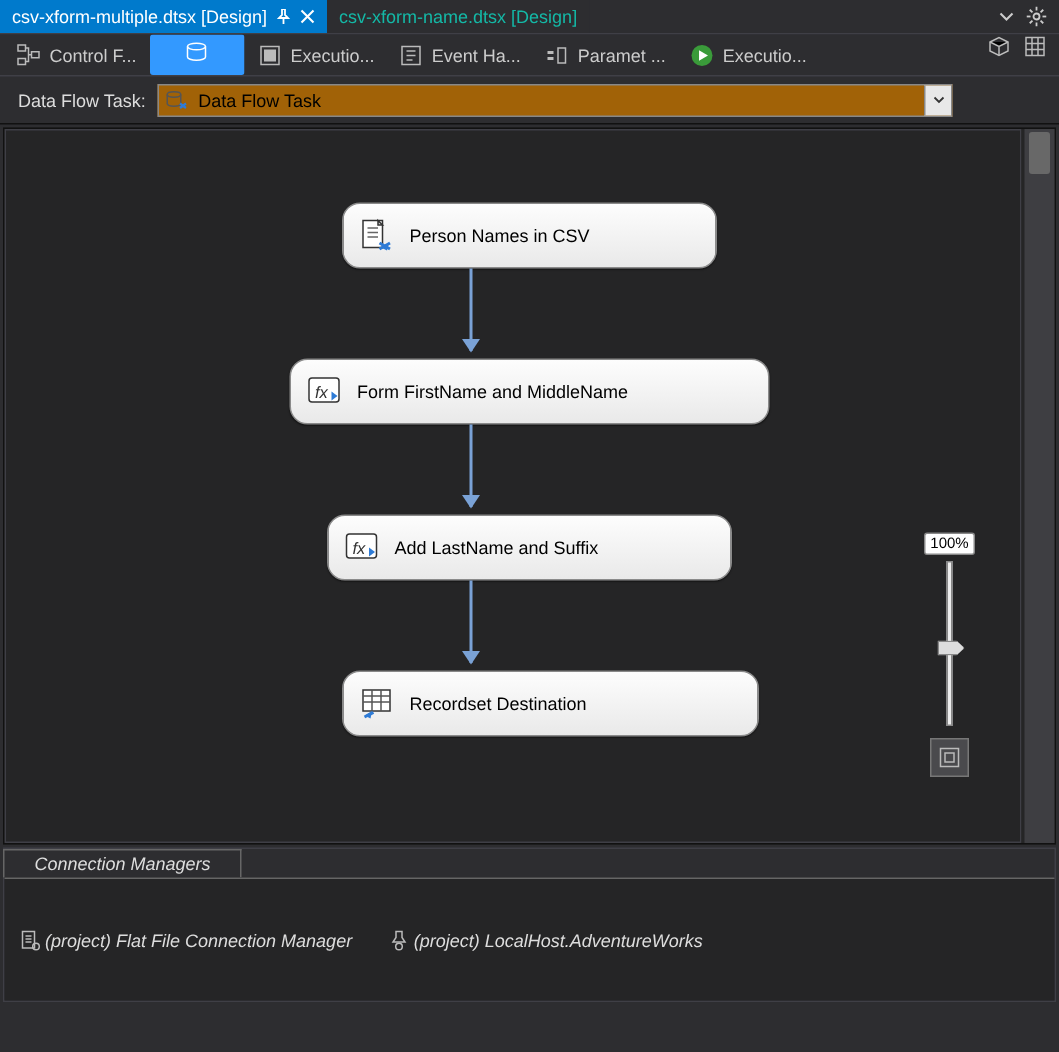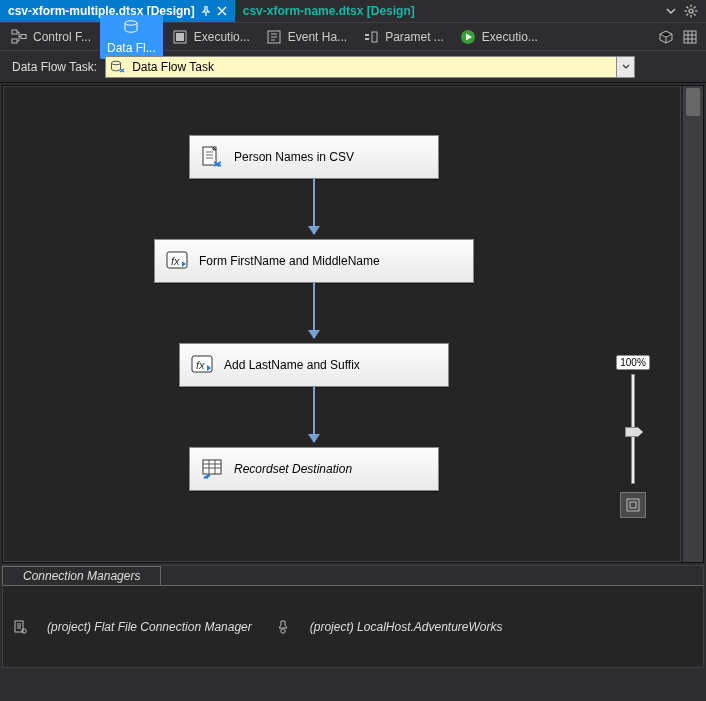--- a/index.html
+++ b/index.html
@@ -1,49 +1,49 @@
 <!DOCTYPE html>
 <html><head>
 <meta charset="utf-8">
 <style>
   * { box-sizing: border-box; margin: 0; padding: 0; font-family: "Segoe UI", Arial, sans-serif; }
   body { background: #2d2d30; color: #ccc; width: 706px; height: 701px; overflow: hidden; font-size: 12px; }
 
   
   .doc-tabs { display: flex; align-items: stretch; height: 23px; background: #2d2d30; border-bottom: 1px solid #3f3f46; }
-  .doc-tab { display: flex; align-items: center; padding: 0 8px; cursor: pointer; color: #cccccc; gap: 6px; font-weight: bold; }
+  .doc-tab { display: flex; align-items: center; padding: 0 8px; cursor: pointer; color: #cccccc; gap: 6px; }
   .doc-tab.active { background: #007acc; color: #fff; }
   .doc-tab.inactive { background: #2d2d30; color: #14b8a6; }
   .doc-tab .pin { font-size: 10px; }
   .doc-tab .close { font-size: 12px; }
   .tabrow-right { margin-left: auto; display: flex; align-items: center; gap: 8px; padding: 0 8px; }
   .tabrow-right span { cursor: pointer; }
 
   
-  .designer-tabs { display: flex; align-items: center; height: 28px; background: #2d2d30; border-bottom: 1px solid #3f3f46; padding: 0 4px; gap: 2px; }
+  .designer-tabs { display: flex; height: 28px; background: #2d2d30; border-bottom: 1px solid #3f3f46; padding: 0 4px; gap: 2px; }
   .dtab { display: flex; align-items: center; gap: 6px; padding: 3px 6px; cursor: pointer; color: #ccc; border: 1px solid transparent; border-radius: 2px; white-space: nowrap; max-width: 110px; overflow: hidden; }
   .dtab.active { background: #3399ff; color: #fff; flex-direction: column; }
   .dtab .di { width: 16px; height: 16px; display: inline-flex; align-items: center; justify-content: center; }
   .dtab .lbl { overflow: hidden; text-overflow: ellipsis; }
   .tabs-right { margin-left: auto; display: flex; gap: 8px; padding-right: 4px; }
   .tabs-right .ticon { width: 16px; height: 16px; cursor: pointer; display: inline-flex; align-items: center; justify-content: center; }
 
   
   .dft-row { display: flex; align-items: center; height: 32px; padding: 0 12px; gap: 8px; border-bottom: 1px solid #111; }
   .dft-label { color: #ddd; }
-  .dft-select { flex: 0 0 530px; height: 22px; background: #fef9c3; color: #000; border: 1px solid #888; display: flex; align-items: center; padding: 0 4px; position: relative; }
+  .dft-select { flex: 0 0 530px; height: 22px; background: #a16207; color: #000; border: 1px solid #888; display: flex; align-items: center; padding: 0 4px; position: relative; }
   .dft-select .sel-icon { width: 16px; height: 16px; margin-right: 6px; }
   .dft-select .dd-btn { position: absolute; right: 0; top: 0; width: 18px; height: 100%; border-left: 1px solid #888; background: #e8e8e8; display: flex; align-items: center; justify-content: center; cursor: pointer; }
 
   
   .main-area { position: relative; height: 478px; border: 1px solid #111; margin: 2px; background: #252526; }
   .canvas-outer { position: absolute; left: 0; top: 0; right: 22px; bottom: 0; background: #252526; overflow: hidden; }
   .canvas { position: relative; width: 100%; height: 100%; margin: 0; background: #252526; border: 1px solid #3f3f46; }
 
-  .node { position: absolute; background: linear-gradient(#fdfdfd,#e9e9e9); border: 1px solid #8a8a8a; border-radius: 0; display: flex; align-items: center; padding: 4px 10px; gap: 10px; color: #000; box-shadow: 0 1px 1px rgba(0,0,0,.4); }
+  .node { position: absolute; background: linear-gradient(#fdfdfd,#e9e9e9); border: 1px solid #8a8a8a; border-radius: 12px; display: flex; align-items: center; padding: 4px 10px; gap: 10px; color: #000; box-shadow: 0 1px 1px rgba(0,0,0,.4); margin-left: 39px; }
   .node .nicon { width: 24px; height: 24px; display: inline-flex; align-items: flex-end; justify-content: center; }
   .node .nlabel { font-size: 12px; }
 
   .arrow { position: absolute; left: 50%; width: 2px; background: #7aa2d6; transform: translateX(-1px); }
   .arrow::after { content: ""; position: absolute; bottom: -1px; left: -5px; border-left: 6px solid transparent; border-right: 6px solid transparent; border-top: 9px solid #7aa2d6; }
   .arrow-wrap { position: absolute; }
 
   .vscroll { position: absolute; right: 0; top: 0; width: 20px; height: 100%; background: #3e3e42; }
   .vscroll .thumb { position: absolute; left: 3px; right: 3px; top: 2px; height: 28px; background: #686868; border-radius: 2px; }
 
@@ -51,21 +51,21 @@
   .zoom-ctrl { position: absolute; right: 30px; top: 268px; width: 34px; display: flex; flex-direction: column; align-items: center; gap: 4px; }
   .zoom-label { background: #fff; color: #000; border: 1px solid #888; font-size: 10px; padding: 1px 3px; border-radius: 2px; }
   .zoom-track { width: 4px; height: 110px; background: #eee; border: 1px solid #888; position: relative; }
   .zoom-handle { position: absolute; left: -7px; top: 52px; width: 18px; height: 10px; background: #ddd; border: 1px solid #888; clip-path: polygon(0 0, 70% 0, 100% 50%, 70% 100%, 0 100%); }
   .zoom-fit { width: 26px; height: 26px; border: 1px solid #777; background: #4a4a4d; display: flex; align-items: center; justify-content: center; cursor: pointer; margin-top: 4px; }
 
   
   .cm-panel { border: 1px solid #3f3f46; margin: 2px; height: 103px; display: flex; flex-direction: column; font-style: italic; }
   .cm-tab { align-self: flex-start; border: 1px solid #666; border-bottom: none; background: #2d2d30; padding: 2px 20px; font-size: 12px; color: #ddd; margin-left: -1px; }
   .cm-body { flex: 1; border-top: 1px solid #666; background: #252526; padding: 8px 10px; display: flex; gap: 24px; }
-  .cm-item { display: flex; align-items: center; gap: 20px; color: #ddd; cursor: pointer; }
+  .cm-item { display: flex; align-items: center; gap: 3px; color: #ddd; cursor: pointer; }
   .cm-item .cmicon { width: 14px; height: 14px; }
 
   svg { display: block; }
 </style>
 </head>
 <body>
 
 <div class="doc-tabs">
   <div class="doc-tab active">
     <span>csv-xform-multiple.dtsx [Design]</span>
@@ -244,21 +244,21 @@
               <path d="M17 12l4 3-4 3z" fill="#2e7bd6"></path>
             </svg>
         </span>
         <span class="nlabel">Add LastName and Suffix</span>
       </div>
 
       <div class="arrow-wrap" style="left:310px; top:300px;">
           <div class="arrow" style="height:55px;"></div>
         </div>
 
-      <div class="node" style="left:185px; top:360px; width:250px; height:44px;font-style:italic;">
+      <div class="node" style="left:185px; top:360px; width:278px; height:44px;">
         <span class="nicon">
           <svg width="24" height="24" viewBox="0 0 24 24">
               <rect x="3" y="3" width="18" height="14" fill="#fff" stroke="#333"></rect>
               <path d="M3 7h18M3 11h18M9 3v14M15 3v14" stroke="#555"></path>
               <path d="M4 20l5-3-1 5z" fill="#2e7bd6"></path>
               <path d="M10 18l-6 3" stroke="#2e7bd6" stroke-width="2"></path>
             </svg>
         </span>
         <span class="nlabel">Recordset Destination</span>
       </div>

